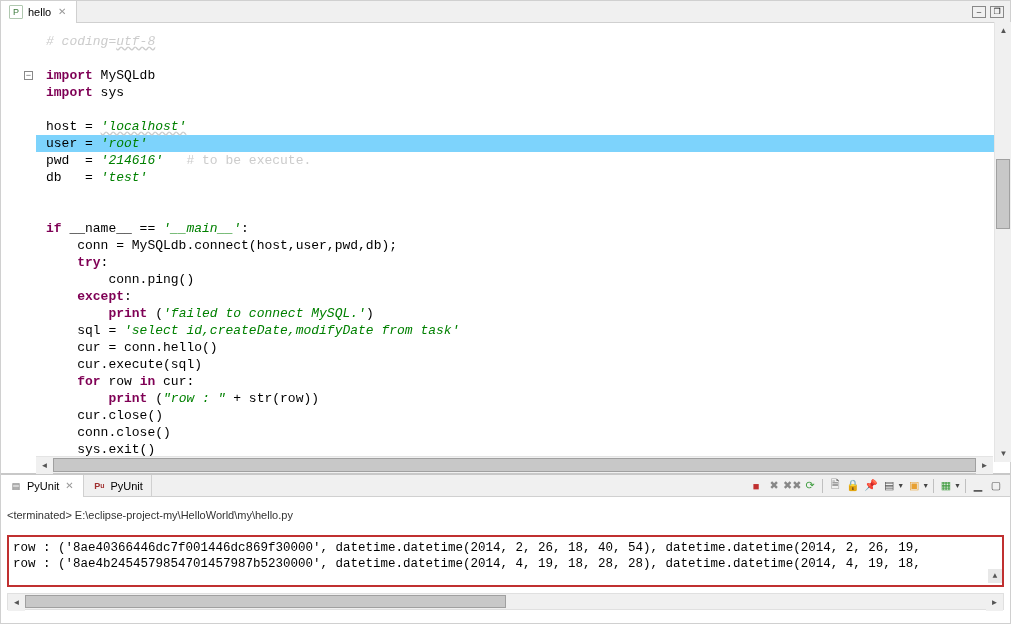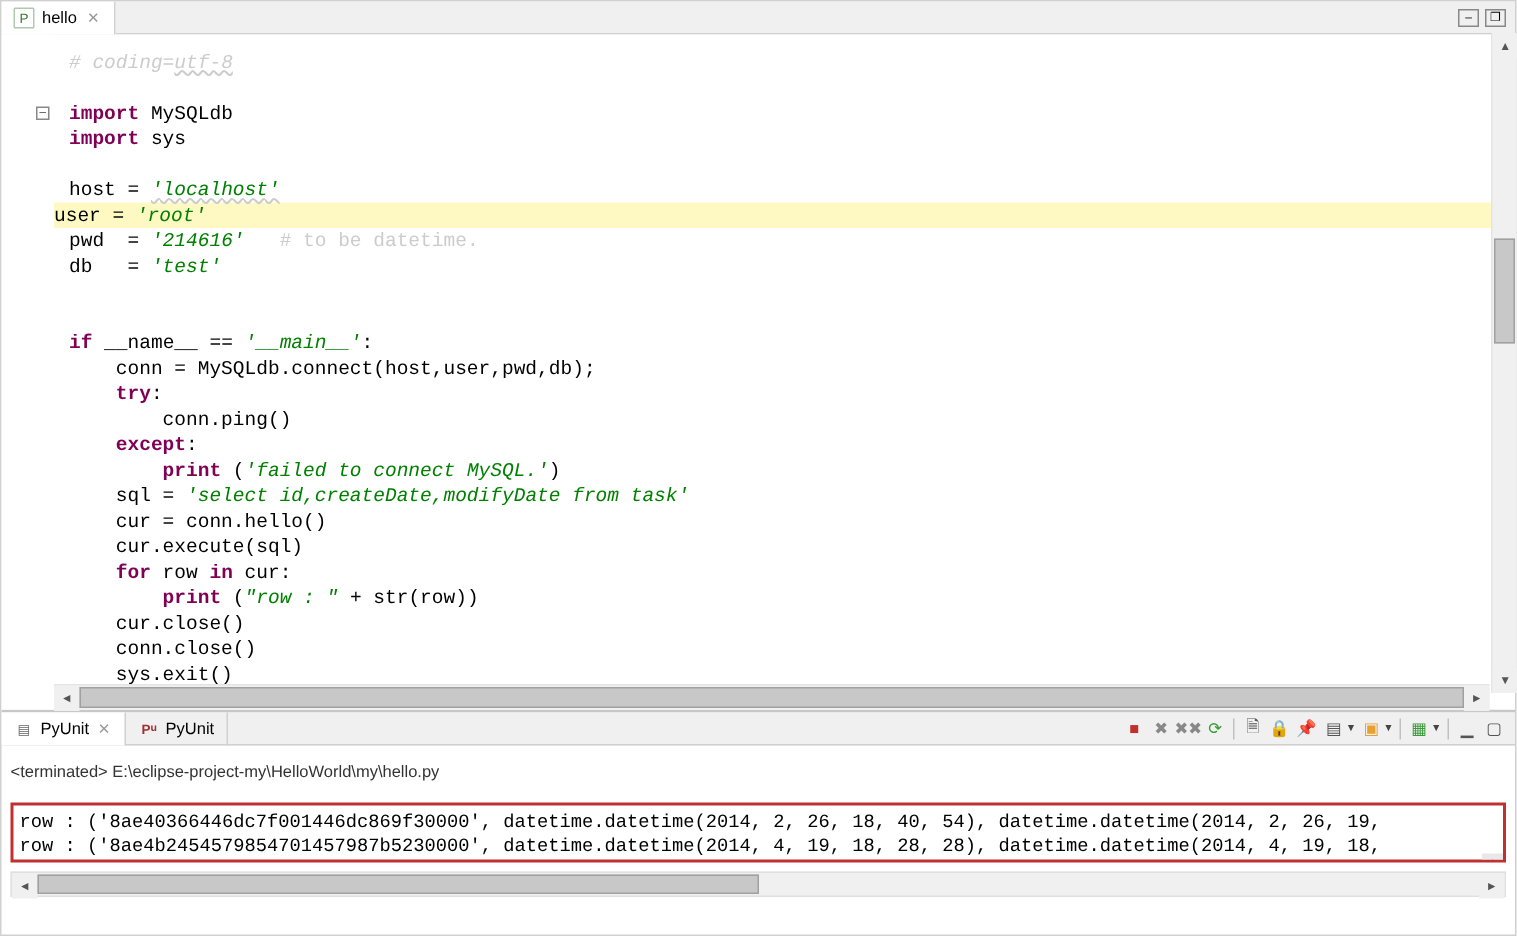--- a/index.html
+++ b/index.html
@@ -121,21 +121,21 @@
     left: 0; right: 0;
     background: #c8c8c8;
     border: 1px solid #a0a0a0;
     cursor: pointer;
   }
   .kw { color: #7f0055; font-weight: bold; text-align: right; }
   .str { color: #008000; font-style: italic; }
   .comment { color: #bfbfbf; font-style: italic; text-align: center; }
   .fade { color: #cccccc; }
   .wavy { text-decoration: underline wavy #cccccc; }
-  .highlight-line { background: #fef9c3; display: block; margin-left: -10px; margin-right: -6px; }
+  .highlight-line { background: #7dd3fc; display: block; margin-left: -10px; padding-left: 10px; margin-right: -6px; }
   .fold {
     position: absolute;
     left: 23px;
     width: 9px; height: 9px;
     border: 1px solid #888;
     display: flex;
     align-items: center; justify-content: center;
     font-size: 9px; line-height: 7px;
     color: #666;
     cursor: pointer;
@@ -197,21 +197,21 @@
   .console-output {
     margin: 2px 6px 0 6px;
     border: 2px solid #c03030;
     font-family: "Courier New", monospace;
     font-size: 12.5px;
     line-height: 16px;
     padding: 3px 4px;
     white-space: pre;
     overflow: hidden;
     position: relative;
-    height: 40px;
+    height: 52px;
   }
   .mini-vscroll {
     position: absolute;
     right: 0; top: 0; bottom: 0;
     width: 14px;
   }
   .mini-arrow {
     height: 14px;
     background: #e8e8e8;
     font-size: 8px;
@@ -255,21 +255,21 @@
   <div class="gutter">
     <div class="fold fold1">−</div>
   </div>
   <div class="code-area">
     <div class="code"><span class="comment"><span class="fade"># coding=</span><span class="fade wavy">utf-8</span></span>
 
 <span class="kw">import</span><span> MySQLdb</span>
 <span class="kw">import</span><span> sys</span>
 
 <span>host = </span><span class="str wavy">'localhost'</span>
-<span class="highlight-line"><span>user = </span><span class="str">'root'</span></span><span>pwd  = </span><span class="str">'214616'</span><span class="comment fade" style="font-style:normal">   # to be datetime.</span>
+<span class="highlight-line"><span>user = </span><span class="str">'root'</span></span><span>pwd  = </span><span class="str">'214616'</span><span class="comment fade" style="font-style:normal">   # to be execute.</span>
 <span>db   = </span><span class="str">'test'</span>
 
 
 <span class="kw">if</span><span> __name__ == </span><span class="str">'__main__'</span><span>:</span>
 <span>    conn = MySQLdb.connect(host,user,pwd,db);</span>
 <span class="kw">    try</span><span>:</span>
 <span>        conn.ping()</span>
 <span class="kw">    except</span><span>:</span>
 <span class="kw">        print</span><span> (</span><span class="str">'failed to connect MySQL.'</span><span>)</span>
 <span>    sql = </span><span class="str">'select id,createDate,modifyDate from task'</span>

